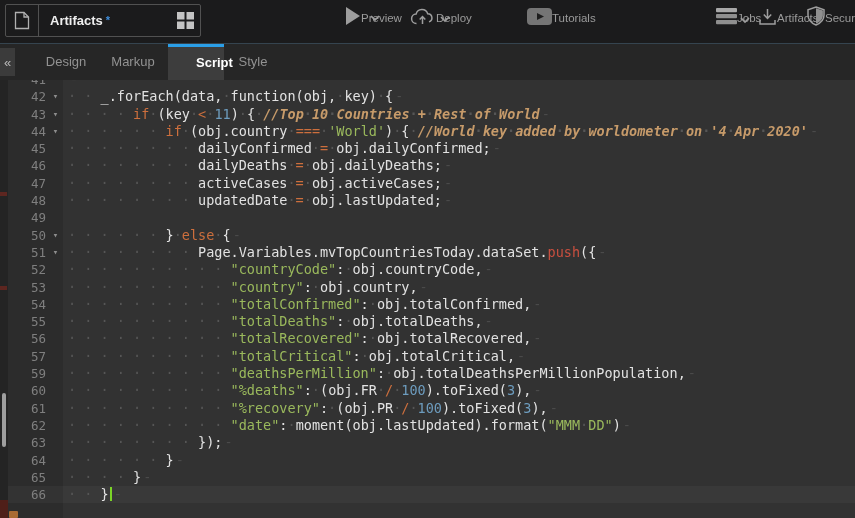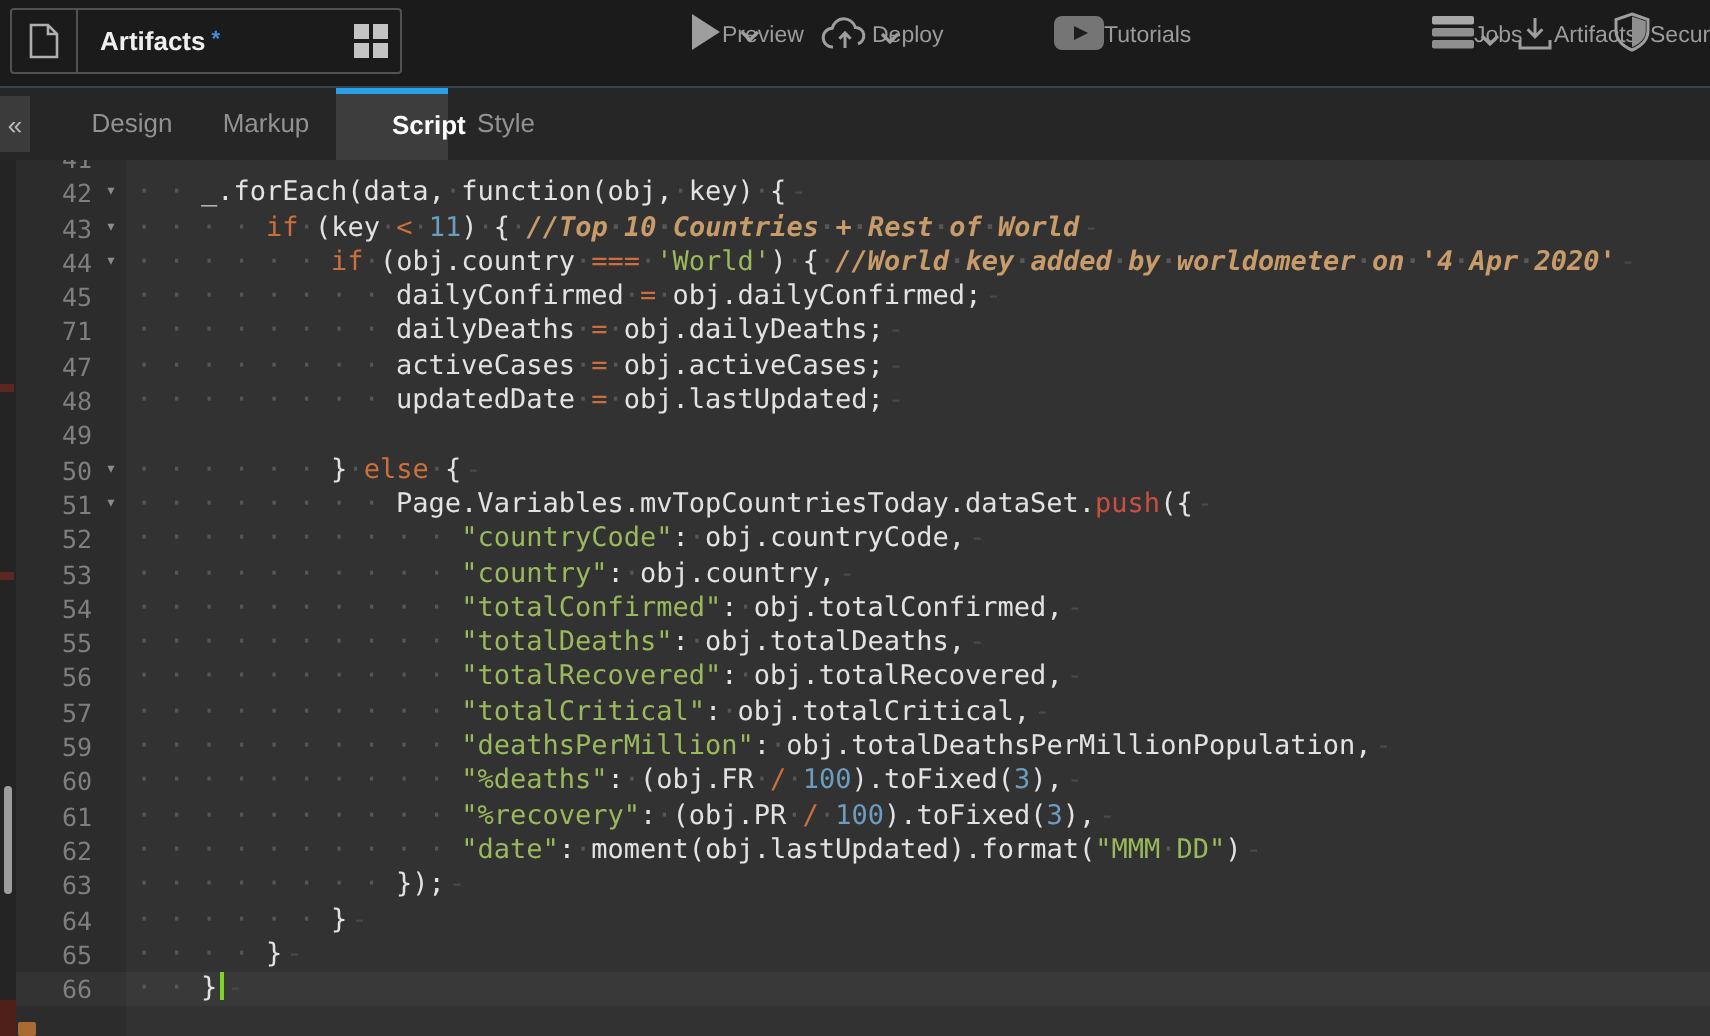--- a/index.html
+++ b/index.html
@@ -173,21 +173,21 @@
 </div>
 
 <div class="editor">
   <div class="gutter-bg"></div>
   <div class="code-lines">
       <div class="row"><span class="ln">41</span><span class="fold"></span><span class="codetxt"><span class="eol">-</span></span></div>
       <div class="row"><span class="ln">42</span><span class="fold">▾</span><span class="codetxt"><span class="ws">· · </span><span class="pl">_.forEach(data,<i class="sp">·</i>function(obj,<i class="sp">·</i>key)<i class="sp">·</i>{</span><span class="eol">-</span></span></div>
       <div class="row"><span class="ln">43</span><span class="fold">▾</span><span class="codetxt"><span class="ws">· · · · </span><span class="kw">if</span><span class="pl"><i class="sp">·</i>(key<i class="sp">·</i></span><span class="kw">&lt;</span><span class="pl"><i class="sp">·</i></span><span class="num">11</span><span class="pl">)<i class="sp">·</i>{<i class="sp">·</i></span><span class="com">//Top<i class="sp">·</i>10<i class="sp">·</i>Countries<i class="sp">·</i>+<i class="sp">·</i>Rest<i class="sp">·</i>of<i class="sp">·</i>World</span><span class="eol">-</span></span></div>
       <div class="row"><span class="ln">44</span><span class="fold">▾</span><span class="codetxt"><span class="ws">· · · · · · </span><span class="kw">if</span><span class="pl"><i class="sp">·</i>(obj.country<i class="sp">·</i></span><span class="kw">===</span><span class="pl"><i class="sp">·</i></span><span class="str">'World'</span><span class="pl">)<i class="sp">·</i>{<i class="sp">·</i></span><span class="com">//World<i class="sp">·</i>key<i class="sp">·</i>added<i class="sp">·</i>by<i class="sp">·</i>worldometer<i class="sp">·</i>on<i class="sp">·</i>'4<i class="sp">·</i>Apr<i class="sp">·</i>2020'</span><span class="eol">-</span></span></div>
       <div class="row"><span class="ln">45</span><span class="fold"></span><span class="codetxt"><span class="ws">· · · · · · · · </span><span class="pl">dailyConfirmed<i class="sp">·</i></span><span class="kw">=</span><span class="pl"><i class="sp">·</i>obj.dailyConfirmed;</span><span class="eol">-</span></span></div>
-      <div class="row"><span class="ln">71</span><span class="fold"></span><span class="codetxt"><span class="ws">· · · · · · · · </span><span class="pl">dailyDeaths<i class="sp">·</i></span><span class="kw">=</span><span class="pl"><i class="sp">·</i>obj.dailyDeaths;</span><span class="eol">-</span></span></div>
+      <div class="row"><span class="ln">46</span><span class="fold"></span><span class="codetxt"><span class="ws">· · · · · · · · </span><span class="pl">dailyDeaths<i class="sp">·</i></span><span class="kw">=</span><span class="pl"><i class="sp">·</i>obj.dailyDeaths;</span><span class="eol">-</span></span></div>
       <div class="row"><span class="ln">47</span><span class="fold"></span><span class="codetxt"><span class="ws">· · · · · · · · </span><span class="pl">activeCases<i class="sp">·</i></span><span class="kw">=</span><span class="pl"><i class="sp">·</i>obj.activeCases;</span><span class="eol">-</span></span></div>
       <div class="row"><span class="ln">48</span><span class="fold"></span><span class="codetxt"><span class="ws">· · · · · · · · </span><span class="pl">updatedDate<i class="sp">·</i></span><span class="kw">=</span><span class="pl"><i class="sp">·</i>obj.lastUpdated;</span><span class="eol">-</span></span></div>
       <div class="row"><span class="ln">49</span><span class="fold"></span></div>
       <div class="row"><span class="ln">50</span><span class="fold">▾</span><span class="codetxt"><span class="ws">· · · · · · </span><span class="pl">}<i class="sp">·</i></span><span class="kw">else</span><span class="pl"><i class="sp">·</i>{</span><span class="eol">-</span></span></div>
       <div class="row"><span class="ln">51</span><span class="fold">▾</span><span class="codetxt"><span class="ws">· · · · · · · · </span><span class="pl">Page.Variables.mvTopCountriesToday.dataSet.</span><span class="fn">push</span><span class="pl">({</span><span class="eol">-</span></span></div>
       <div class="row"><span class="ln">52</span><span class="fold"></span><span class="codetxt"><span class="ws">· · · · · · · · · · </span><span class="str">"countryCode"</span><span class="pl">:<i class="sp">·</i>obj.countryCode,</span><span class="eol">-</span></span></div>
       <div class="row"><span class="ln">53</span><span class="fold"></span><span class="codetxt"><span class="ws">· · · · · · · · · · </span><span class="str">"country"</span><span class="pl">:<i class="sp">·</i>obj.country,</span><span class="eol">-</span></span></div>
       <div class="row"><span class="ln">54</span><span class="fold"></span><span class="codetxt"><span class="ws">· · · · · · · · · · </span><span class="str">"totalConfirmed"</span><span class="pl">:<i class="sp">·</i>obj.totalConfirmed,</span><span class="eol">-</span></span></div>
       <div class="row"><span class="ln">55</span><span class="fold"></span><span class="codetxt"><span class="ws">· · · · · · · · · · </span><span class="str">"totalDeaths"</span><span class="pl">:<i class="sp">·</i>obj.totalDeaths,</span><span class="eol">-</span></span></div>
       <div class="row"><span class="ln">56</span><span class="fold"></span><span class="codetxt"><span class="ws">· · · · · · · · · · </span><span class="str">"totalRecovered"</span><span class="pl">:<i class="sp">·</i>obj.totalRecovered,</span><span class="eol">-</span></span></div>

